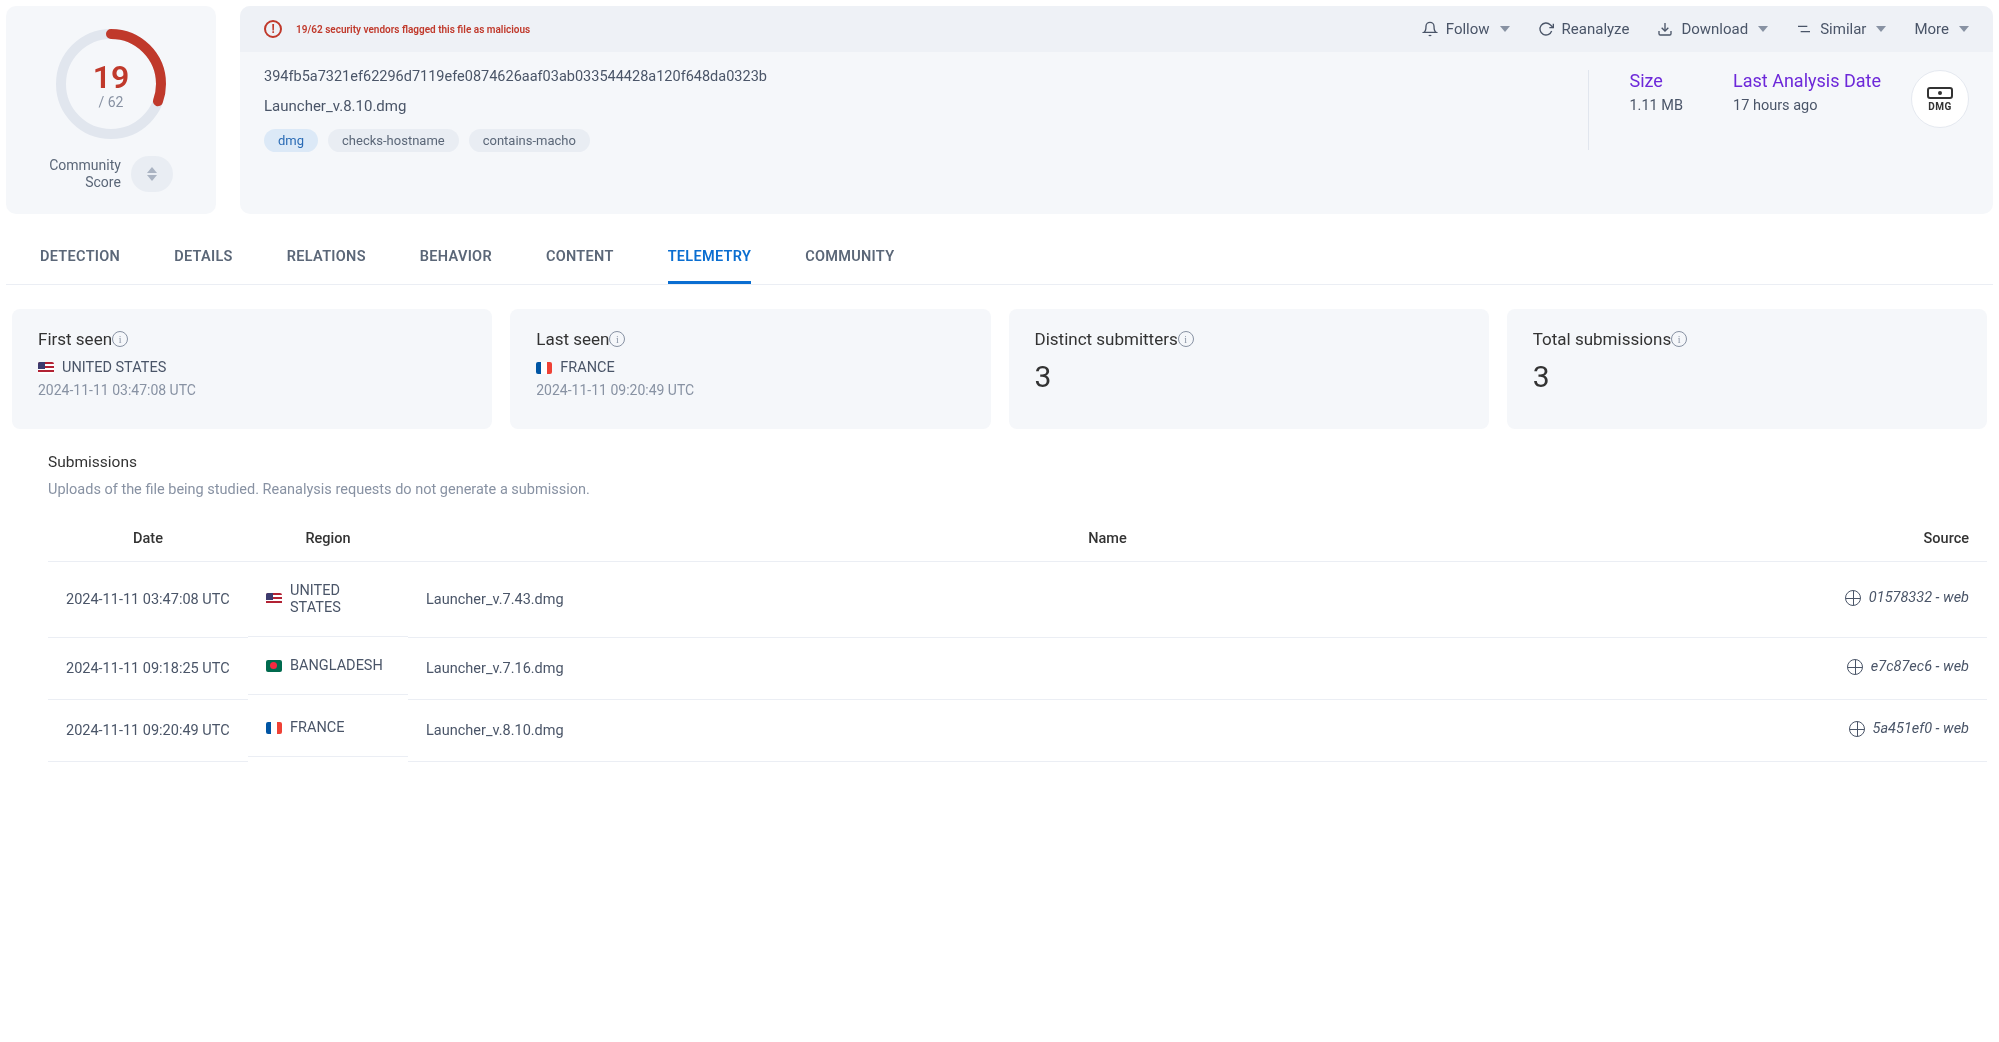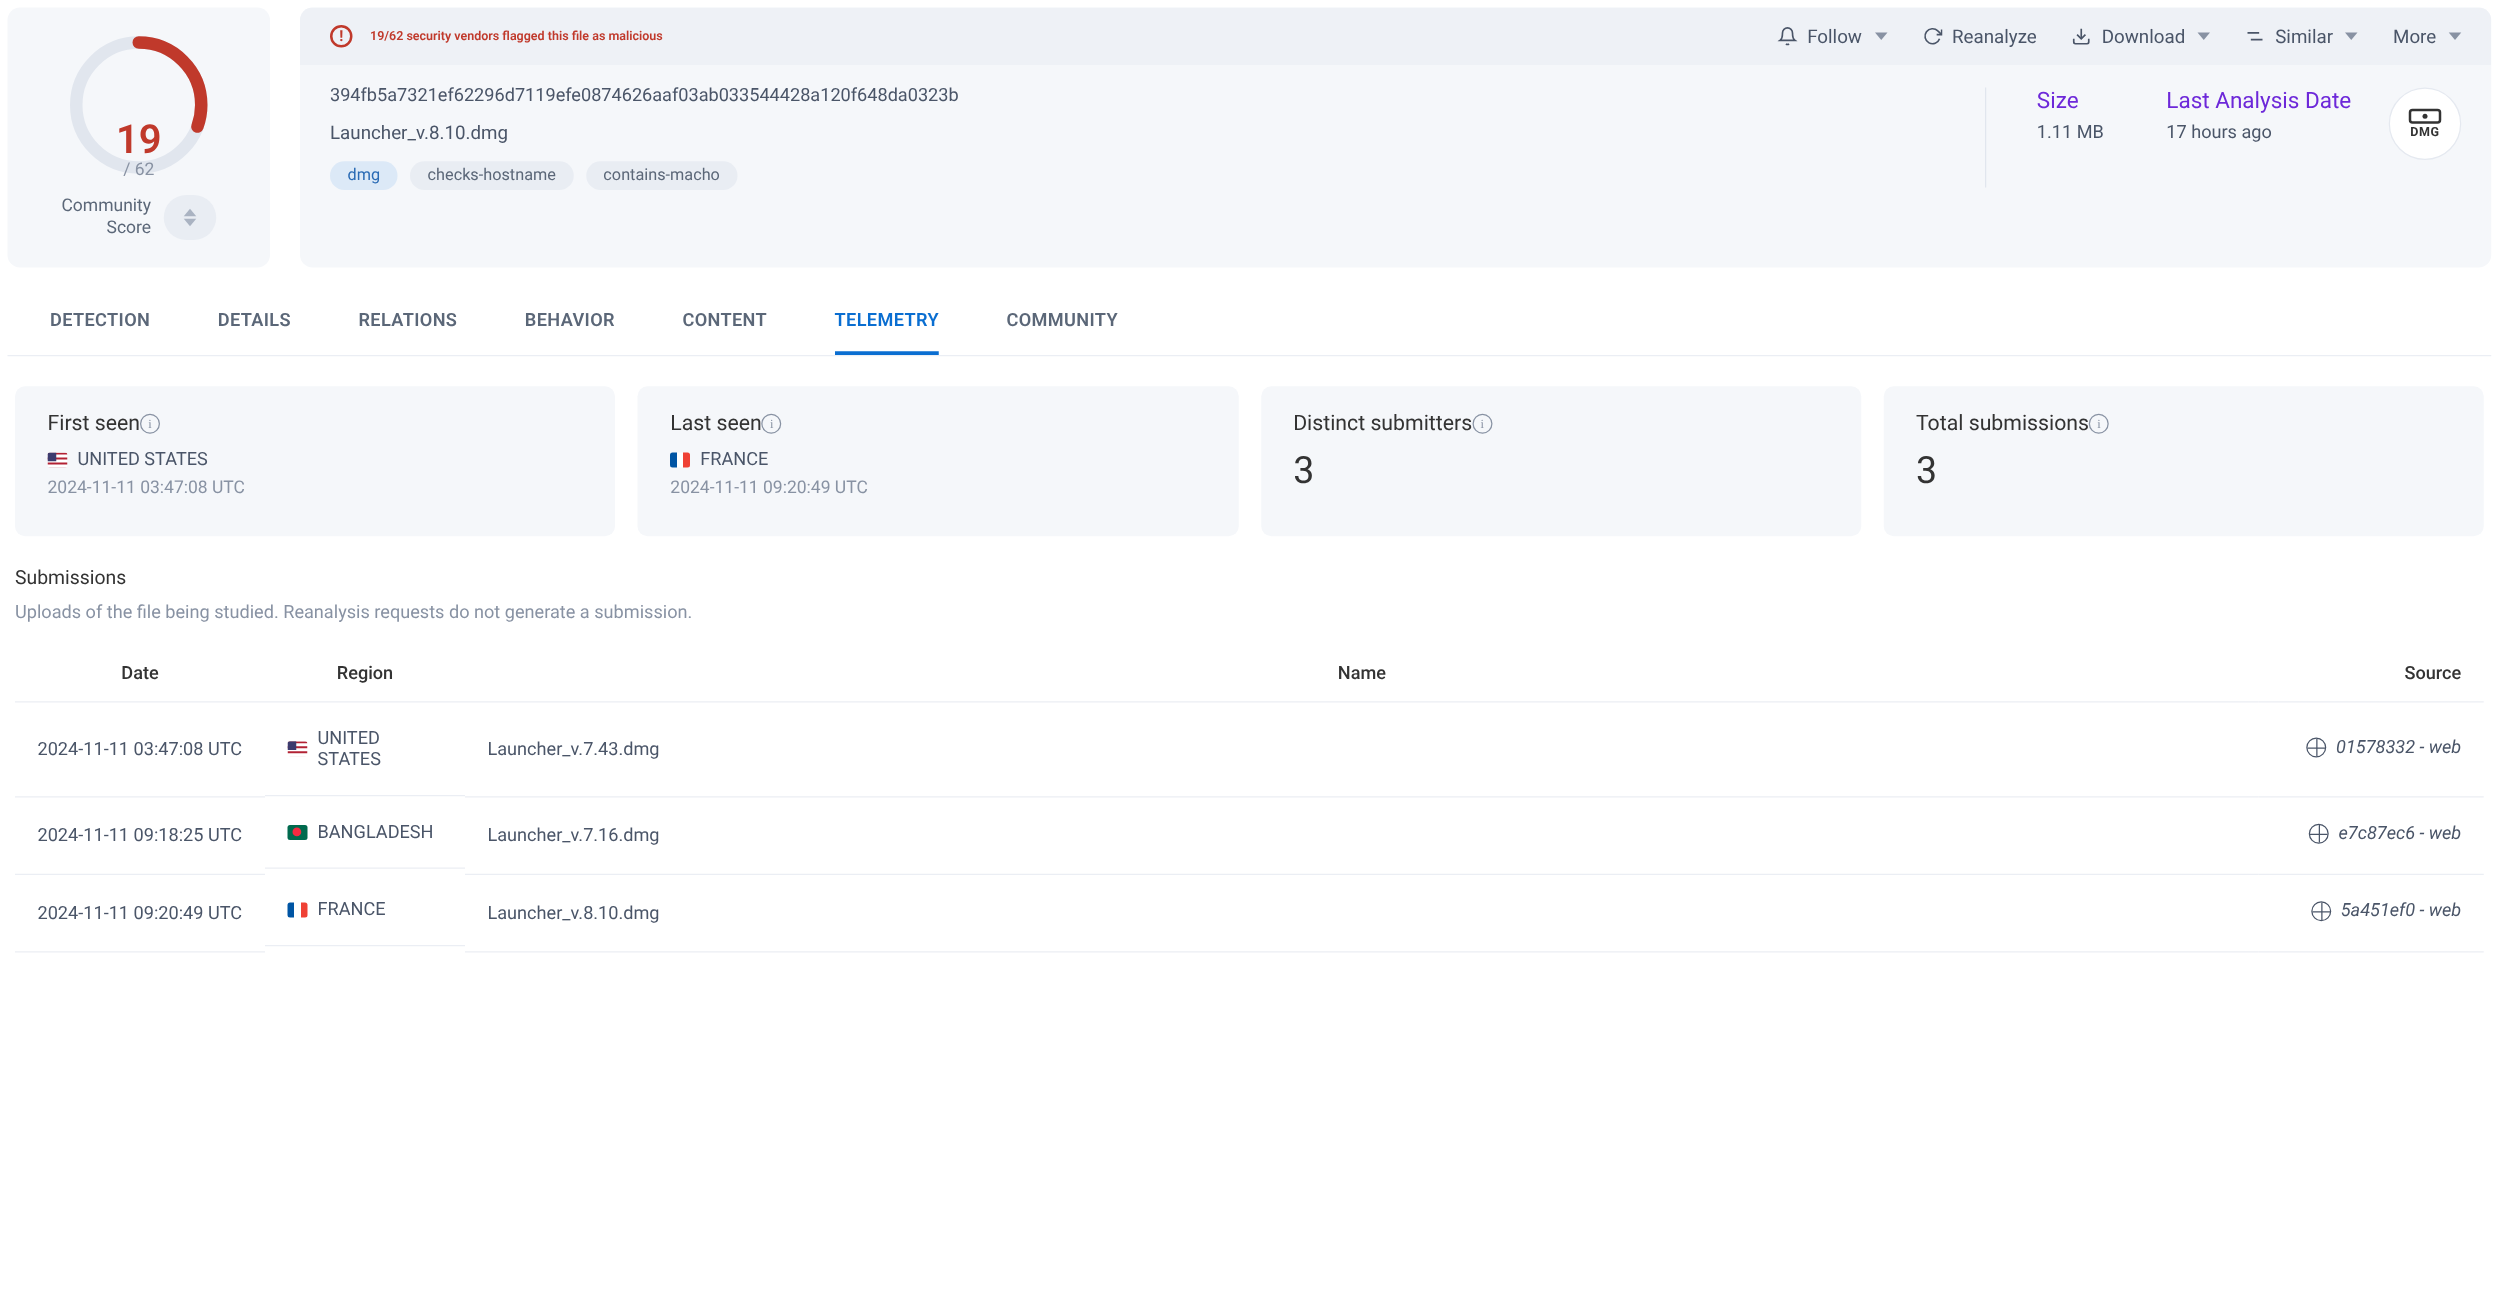--- a/index.html
+++ b/index.html
@@ -16,21 +16,21 @@
   display: flex;
   flex-direction: column;
   align-items: center;
   width: 210px;
   flex-shrink: 0;
 }
 .score-gauge { position: relative; width: 120px; height: 120px; }
 .score-gauge svg { width: 120px; height: 120px; transform: rotate(-90deg); }
 .score-gauge .bg-ring { stroke: #e1e6ee; stroke-width: 10; fill: none; }
 .score-gauge .fg-ring { stroke: #c0392b; stroke-width: 10; fill: none; stroke-linecap: round; }
-.score-center { position: absolute; top: 0; left: 0; width: 100%; height: 100%; display: flex; flex-direction: column; align-items: center; justify-content: flex-end; }
+.score-center { position: absolute; top: 0; left: 0; width: 100%; height: 100%; display: flex; flex-direction: column; align-items: center; justify-content: center; }
 .score-number { font-size: 32px; font-weight: 600; color: #c0392b; }
 .score-total { font-size: 14px; color: #8892a3; margin-top: -2px; }
 .community-row { display: flex; align-items: center; gap: 10px; margin-top: 12px; }
 .community-label { color: #5b6778; font-size: 14px; text-align: right; line-height: 1.2; }
 .stepper { background: #e9edf3; border-radius: 18px; width: 42px; height: 36px; display: flex; flex-direction: column; align-items: center; justify-content: center; gap: 2px; }
 .stepper .tri { width: 0; height: 0; border-left: 5px solid transparent; border-right: 5px solid transparent; }
 .stepper .tri.up { border-bottom: 6px solid #aab3c2; }
 .stepper .tri.down { border-top: 6px solid #aab3c2; }
 
 .main-header { flex: 1; background: #f5f7fa; border-radius: 10px; display: flex; flex-direction: column; overflow: hidden; }
@@ -72,21 +72,21 @@
 .stat-flag-row { display: flex; align-items: center; gap: 8px; color: #4a5568; font-size: 14.5px; margin-bottom: 6px; }
 .flag { width: 16px; height: 12px; border-radius: 2px; display: inline-block; position: relative; overflow: hidden; flex-shrink: 0; }
 .flag.us { background: linear-gradient(180deg, #b22234 0, #b22234 50%, #fff 50%, #fff 100%); background-size: 100% 4px; }
 .flag.us::before { content:""; position:absolute; left:0; top:0; width:7px; height:7px; background:#3c3b6e; }
 .flag.fr { background: linear-gradient(90deg, #0055a4 0 33%, #fff 33% 66%, #ef4135 66% 100%); }
 .flag.bd { background: #006a4e; }
 .flag.bd::after { content:""; position:absolute; left:4px; top:2px; width:7px; height:7px; background:#f42a41; border-radius:50%; }
 .stat-time { color: #8892a3; font-size: 14px; }
 .stat-big-number { font-size: 30px; color: #333; margin-top: 6px; }
 
-.section { padding: 18px 6px 0 6px; }
+.section { padding: 18px 6px 0 6px; margin-left: 36px; }
 .section-title { font-size: 15.5px; color: #333; margin-bottom: 10px; }
 .section-sub { color: #8892a3; font-size: 14.5px; margin-bottom: 18px; }
 
 table.submissions { width: 100%; border-collapse: collapse; }
 table.submissions th { text-align: center; font-weight: 500; color: #333; font-size: 14.5px; padding: 14px 18px; border-bottom: 1px solid #ebeef4; }
 table.submissions td { padding: 20px 18px; color: #4a5568; font-size: 14.5px; border-bottom: 1px solid #ebeef4; vertical-align: middle; }
 table.submissions td.region-cell { display: flex; align-items: center; gap: 8px; }
 table.submissions th.source-col, table.submissions td.source-cell { text-align: right; }
 .source-cell-inner { display: inline-flex; align-items: flex-end; gap: 8px; justify-content: flex-end; font-style: italic; }
 .globe-icon { width: 16px; height: 16px; border: 1.5px solid #4a5568; border-radius: 50%; position: relative; display: inline-block; }

